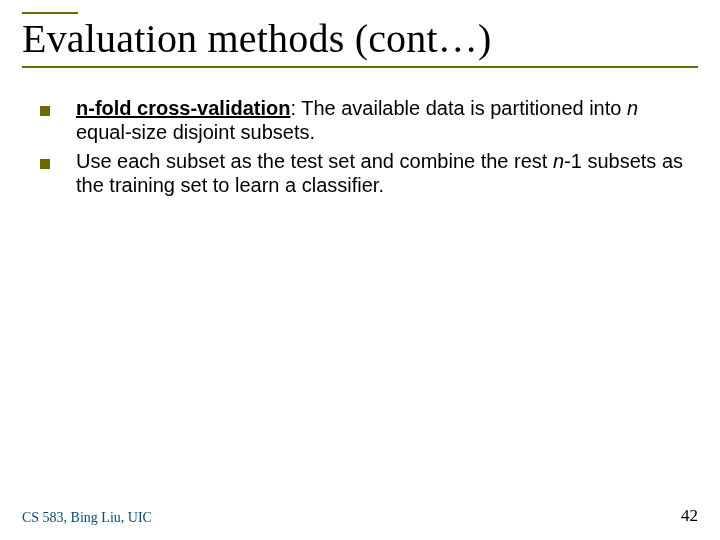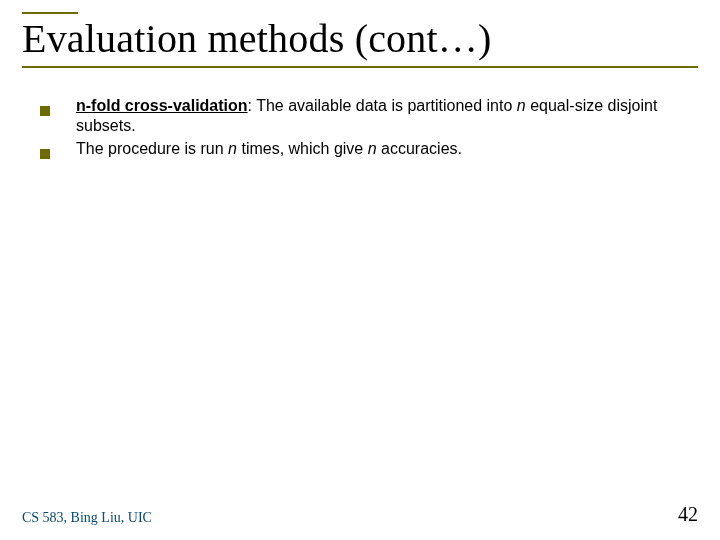--- a/index.html
+++ b/index.html
@@ -41,21 +41,21 @@
     padding-left: 12px;
   }
   .bullet-list {
     list-style: none;
     margin: 0;
     padding: 0;
   }
   .bullet-item {
     position: relative;
     font-family: Arial, Helvetica, sans-serif;
-    font-size: 16px;
+    font-size: 20px;
     line-height: 1.22;
     padding-left: 42px;
     margin-bottom: 4px;
   }
   .bullet-item::before {
     content: "";
     position: absolute;
     left: 6px;
     top: 10px;
     width: 10px;
@@ -71,43 +71,43 @@
     bottom: 14px;
     font-family: "Times New Roman", Times, serif;
     font-size: 14px;
     color: #0c4a6e;
   }
   .footer-right {
     position: absolute;
     right: 22px;
     bottom: 14px;
     font-family: "Times New Roman", Times, serif;
-    font-size: 20px;
+    font-size: 17px;
     color: #000;
   }
 </style>
 </head>
 <body>
 
 <div class="slide">
   <div class="title-wrap">
     <div class="title">Evaluation methods (cont…)</div>
   </div>
 
   <div class="body">
     <ul class="bullet-list">
 
       <li class="bullet-item">
         <span class="b u">n-fold cross-validation</span><span>: The available data is partitioned into </span><span class="i">n</span><span> equal-size disjoint subsets.</span>
       </li>
 
+      <li class="bullet-item">
+        <span>Use each subset as the test set and combine the rest </span><span class="i">n</span><span>-1 subsets as the training set to learn a classifier.</span>
+      </li>
 
-      <li class="bullet-item">
-        <span>The procedure is run </span><span class="i">n</span><span> times, which give </span><span class="i">n</span><span> accuracies.</span>
-      </li>
 
 
 
 
     </ul>
   </div>
 
   <div class="footer-left">CS 583, Bing Liu, UIC</div>
   <div class="footer-right">42</div>
 </div>

